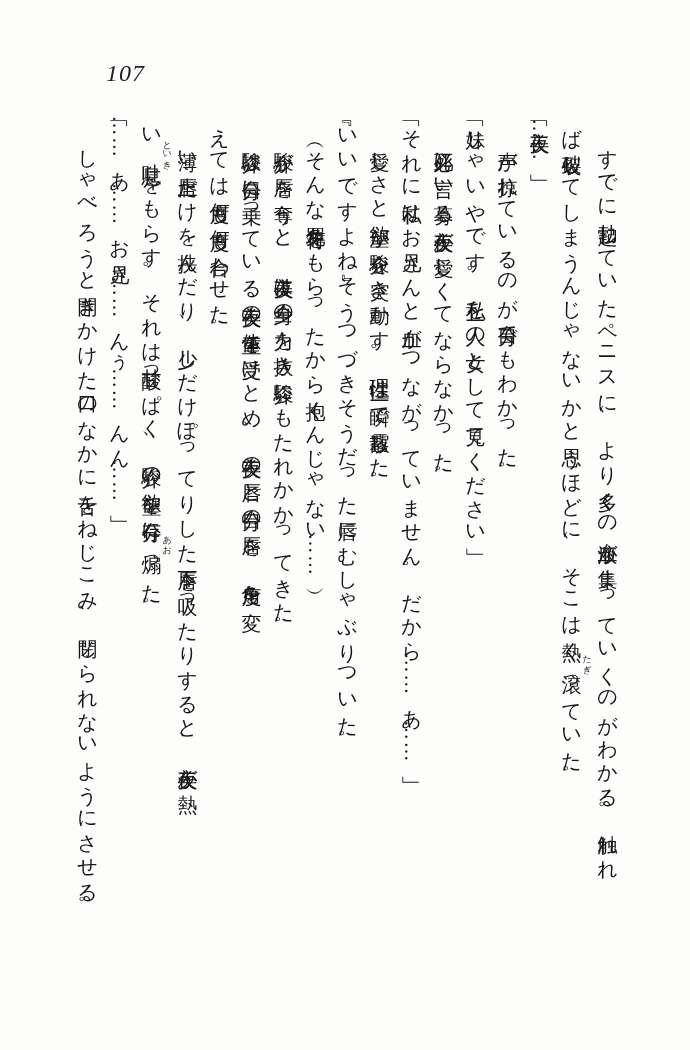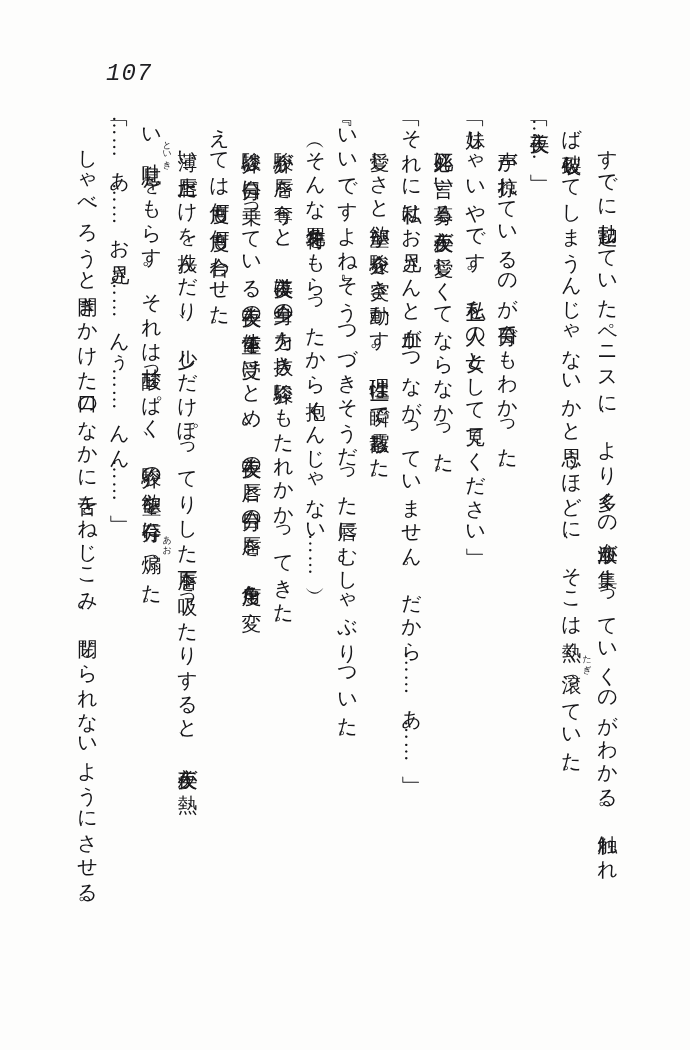--- a/index.html
+++ b/index.html
@@ -16,21 +16,20 @@
     font-family: "Liberation Serif", "DejaVu Serif", serif;
   }
   .page-number {
     position: absolute;
     top: 60px;
     left: 106px;
     font-size: 24px;
     font-style: italic;
     color: #1f1f23;
     letter-spacing: 1px;
-    font-family: Liberation Mono, monospace;
   }
   .text-body {
     position: absolute;
     top: 114px;
     right: 66px;
     height: 852px;
     writing-mode: vertical-rl;
     text-orientation: mixed;
     color: #17171a;
     font-size: 20px;

